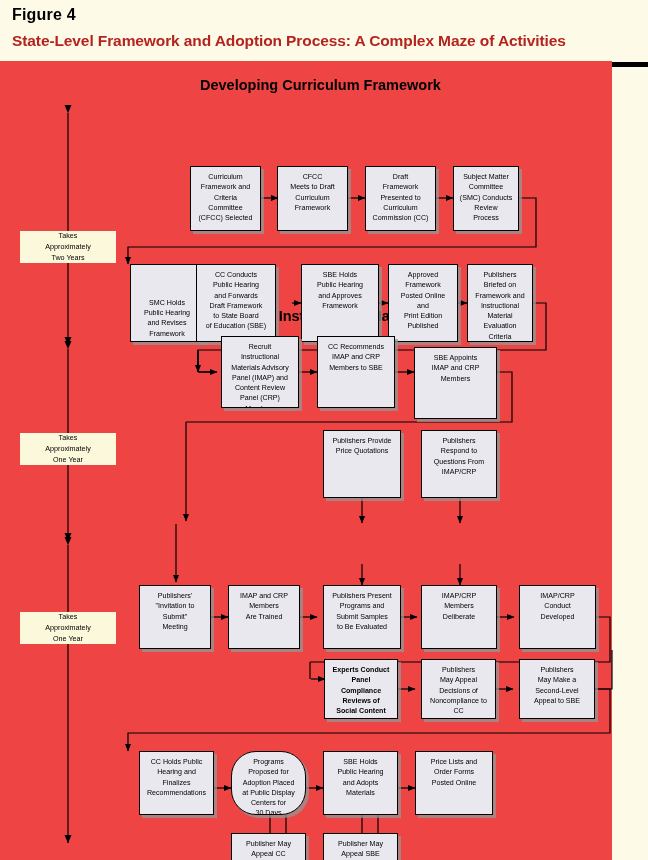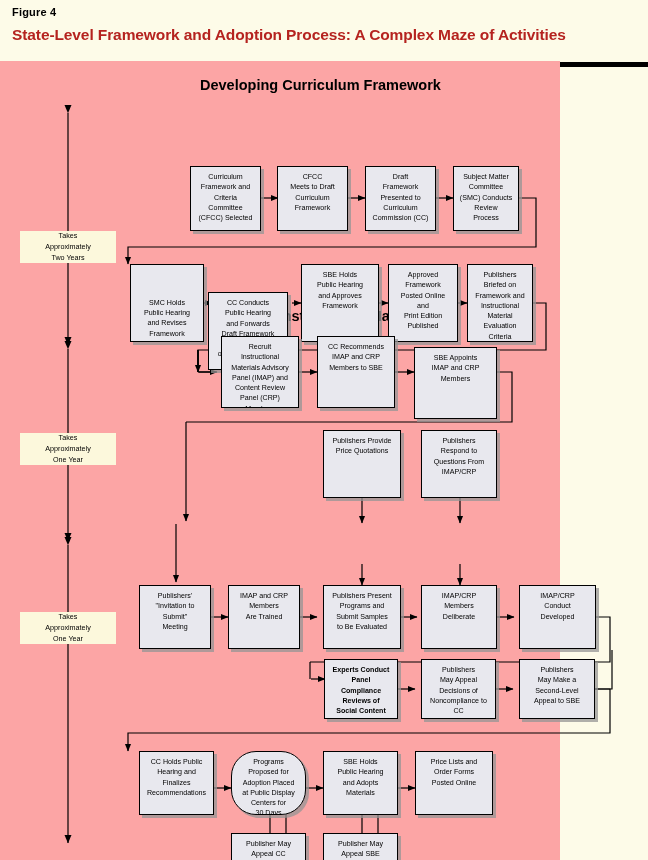--- a/index.html
+++ b/index.html
@@ -10,36 +10,36 @@
     font-family: "Liberation Sans", sans-serif;
     overflow: hidden;
     position: relative;
   }
   #figure-header {
     background: #fdfbe8;
     padding: 6px 12px 0 12px;
     height: 56px;
   }
   #figure-number {
-    font-size: 11px; font-weight: bold; color: #000;
+    font-size: 16px; font-weight: bold; color: #000;
     letter-spacing: 0.2px;
   }
   #figure-title {
     font-size: 15.5px; font-weight: bold; color: #b5231f;
     margin-top: 8px; letter-spacing: -0.1px;
     white-space: nowrap;
   }
   #header-rule {
     height: 5px; background: #000; margin: 6px 0 0 0;
   }
   #canvas {
     position: absolute;
     left: 0; top: 61px;
-    width: 560px; height: 799px;
-    background: #fca5a5;
+    width: 612px; height: 799px;
+    background: #ef4444;
   }
   svg.lines { position:absolute; left:0; top:0; width:648px; height:799px; pointer-events:none; }
 
   .section-title {
     position: absolute;
     font-size: 14.5px; font-weight: bold; color: #000;
     white-space: nowrap;
   }
   .node {
     position: absolute;
@@ -213,21 +213,21 @@
   </div>
 
   <div class="node" style="left:130px; top:203px; width:74px; height:78px;align-items:flex-end;">
     <span>
         <div>SMC Holds</div>
         <div>Public Hearing</div>
         <div>and Revises</div>
         <div>Framework</div>
       </span>
   </div>
-  <div class="node" style="left:208px; top:203px; width:80px; height:78px;margin-top:28px;">
+  <div class="node" style="left:196px; top:203px; width:80px; height:78px;">
     <span>
         <div>CC Conducts</div>
         <div>Public Hearing</div>
         <div>and Forwards</div>
         <div>Draft Framework</div>
         <div>to State Board</div>
         <div>of Education (SBE)</div>
       </span>
   </div>
   <div class="node" style="left:301px; top:203px; width:78px; height:78px;">

